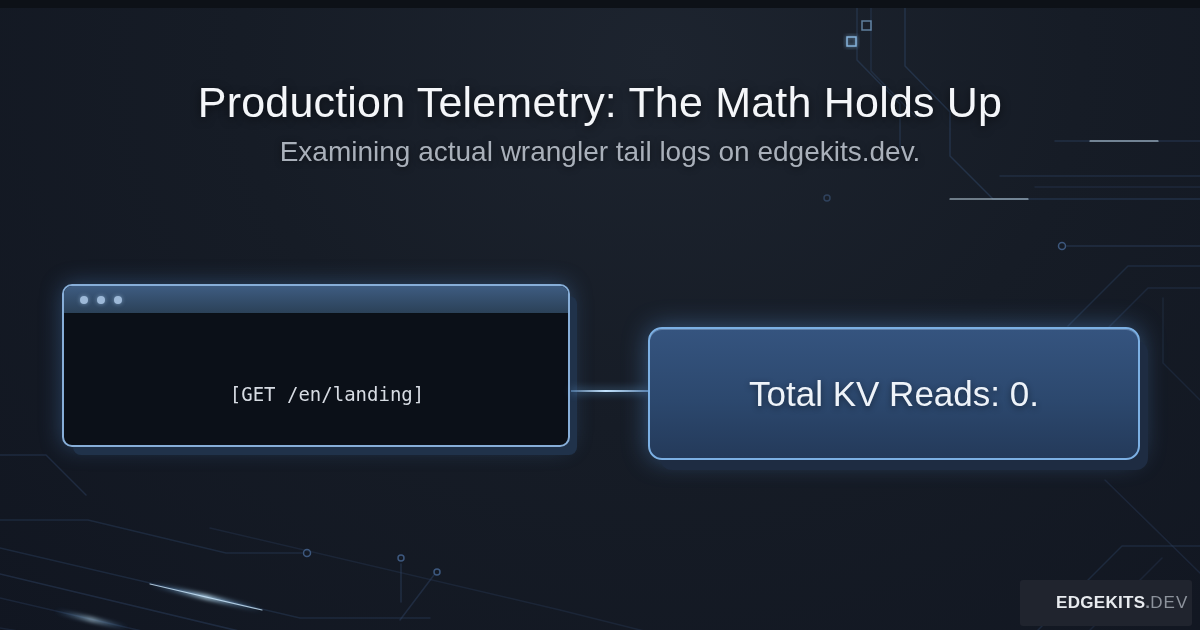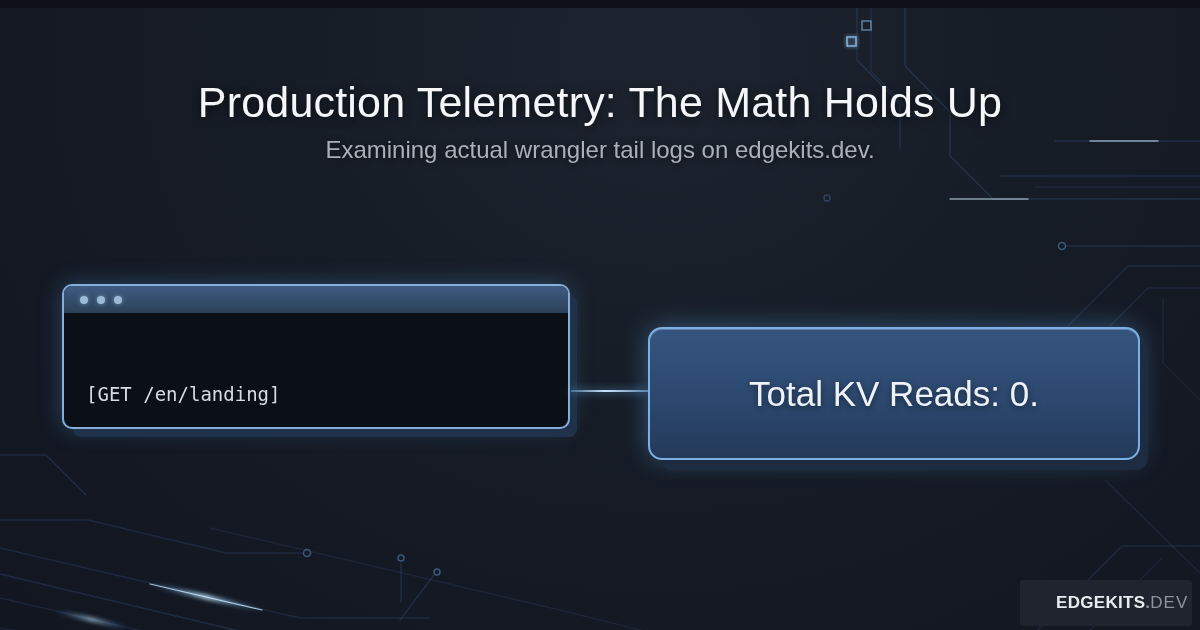--- a/index.html
+++ b/index.html
@@ -10,28 +10,28 @@
     margin-top:8px;
   }
   .bg-circuit{position:absolute;inset:0;}
   .page-title{
     position:absolute;top:70px;left:0;right:0;text-align:center;
     color:#f4f6f9;font-size:43px;font-weight:500;letter-spacing:.2px;
     text-shadow:0 2px 10px rgba(0,0,0,.6);
   }
   .page-subtitle{
     position:absolute;top:128px;left:0;right:0;text-align:center;
-    color:#a9b0ba;font-size:24px;font-weight:400;
+    color:#a9b0ba;font-size:28px;font-weight:400;
     text-shadow:0 1px 6px rgba(0,0,0,.5);
   }
   .terminal{
-    position:absolute;left:62px;top:276px;width:508px;height:145px;
+    position:absolute;left:62px;top:276px;width:508px;height:163px;
     border:2px solid #87aed8;border-radius:10px;background:#0b1018;
     box-shadow:9px 10px 0 -2px #20324a, 0 0 22px rgba(90,150,220,.35);
-    box-sizing:border-box;overflow:hidden;
+    box-sizing:border-box;overflow:hidden;text-align:center;
   }
   .titlebar{
     height:27px;display:flex;align-items:center;gap:9px;padding-left:16px;
     background:linear-gradient(180deg,#3e5c81 0%,#2b4158 100%);
     border-bottom:1px solid #0a1016;
   }
   .dot{width:8px;height:8px;border-radius:50%;background:#9db9d8;box-shadow:0 0 4px rgba(160,195,230,.6);}
   .term-body{
     padding:15px 0 0 22px;
     font-family:"DejaVu Sans Mono","Liberation Mono",monospace;

